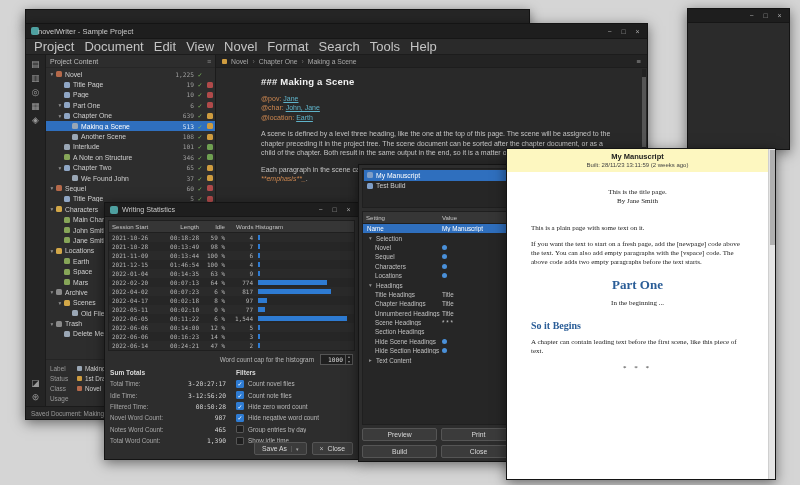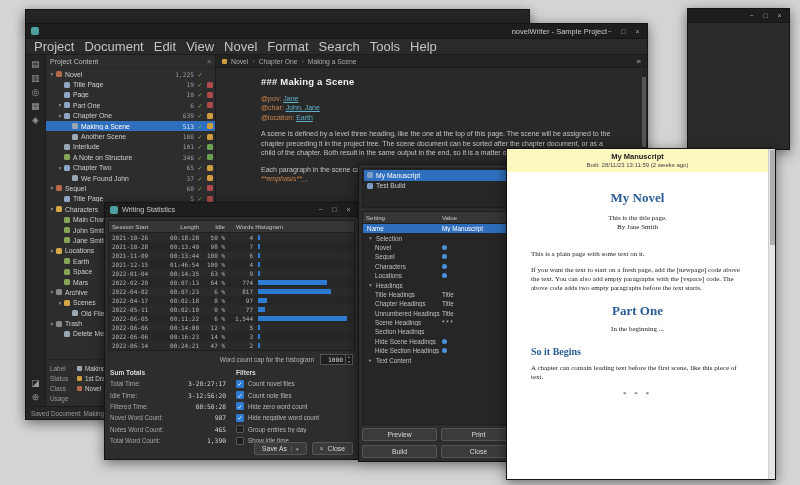--- a/index.html
+++ b/index.html
@@ -11,21 +11,21 @@
   .window{position:absolute;border:1px solid #141414;box-shadow:0 3px 12px rgba(0,0,0,.5);background:#2d2d2d;display:flex;flex-direction:column}
   #bgw1{left:25px;top:9px;width:505px;height:18px;z-index:1;background:#262626}
   #bgw2{left:687px;top:8px;width:103px;height:142px;z-index:1;background:#2b2b2b}
   #win-main{left:25px;top:23px;width:623px;height:397px;z-index:2}
   #win-stats{left:104px;top:202px;width:255px;height:258px;z-index:3}
   #win-builds{left:358px;top:164px;width:162px;height:298px;z-index:4}
   #win-manu{left:506px;top:148px;width:270px;height:332px;z-index:5}
 
   .titlebar{position:relative;display:flex;align-items:center;background:#1e1e1e;color:#c9c9c9;font-size:7.5px;padding:0 5px;flex:0 0 15px;gap:4px;border-bottom:1px solid #161616}
   .titlebar.thin{flex:0 0 14px;font-size:7.2px}
-  .title-center{position:absolute;left:12px;right:40px;text-align:right;pointer-events:none;white-space:nowrap;overflow:hidden}
+  .title-center{position:absolute;left:12px;right:40px;text-align:left;pointer-events:none;white-space:nowrap;overflow:hidden}
   .title-left{white-space:nowrap}
   .controls{margin-left:auto;display:flex;gap:5px;color:#a9a9a9;font-size:7px;align-items:center}
   .ctrl{width:9px;text-align:center}
   .win-ico{width:8px;height:8px;border-radius:2px;background:#4ea0a0;flex:0 0 8px}
   .tool-btn{color:#bbb;font-size:8px;padding:0 2px}
 
   
   .menubar{display:flex;background:#2a2a2a;border-bottom:1px solid #1c1c1c;flex:0 0 13px;align-items:center;padding:0 3px}
   .menu-item{font-size:13px;color:#c4c4c4;padding:0 5px}
   .main-body{display:flex;flex:1;min-height:0}
@@ -791,21 +791,20 @@
 </div>
 
 <div class="window" id="win-manu">
   <div class="manu-body">
     <div class="page">
       <div class="banner">
         <div class="banner-title">My Manuscript</div>
         <div class="banner-sub">Built: 28/11/23 13:11:59 (2 weeks ago)</div>
       </div>
       <div class="doc" id="m-doc">
-          <div class="m-h1">My Novel</div>
           <div class="m-center" style="margin-top: 8px;">This is the title page.</div>
           <div class="m-center">By Jane Smith</div>
           <div class="m-p" style="margin-top: 18px;">This is a plain page with some text on it.</div>
           <div class="m-p">If you want the text to start on a fresh page, add the [newpage] code above the text. You can also add empty paragraphs with the [vspace] code. The above code adds two empty paragraphs before the text starts.</div>
           <div class="m-h1">Part One</div>
           <div class="m-center">In the beginning ...</div>
           <div class="m-h2">So it Begins</div>
           <div class="m-p">A chapter can contain leading text before the first scene, like this piece of text.</div>
           <div class="m-sep">* * *</div>
         </div>

